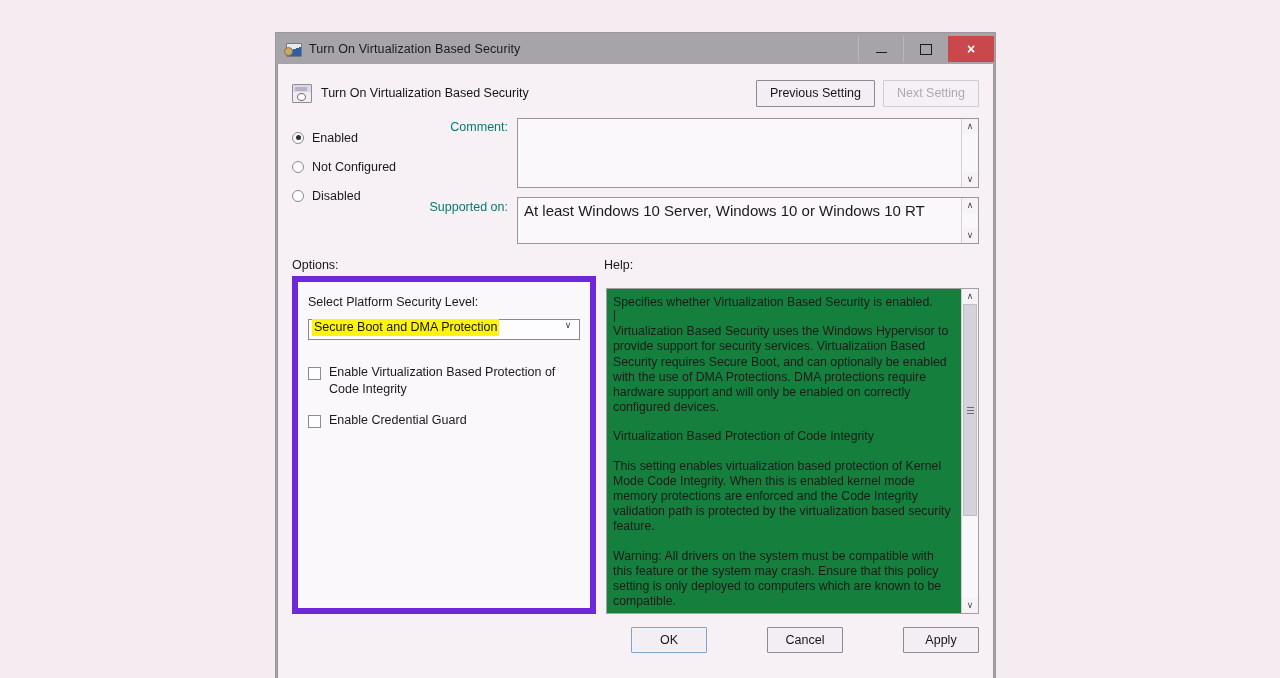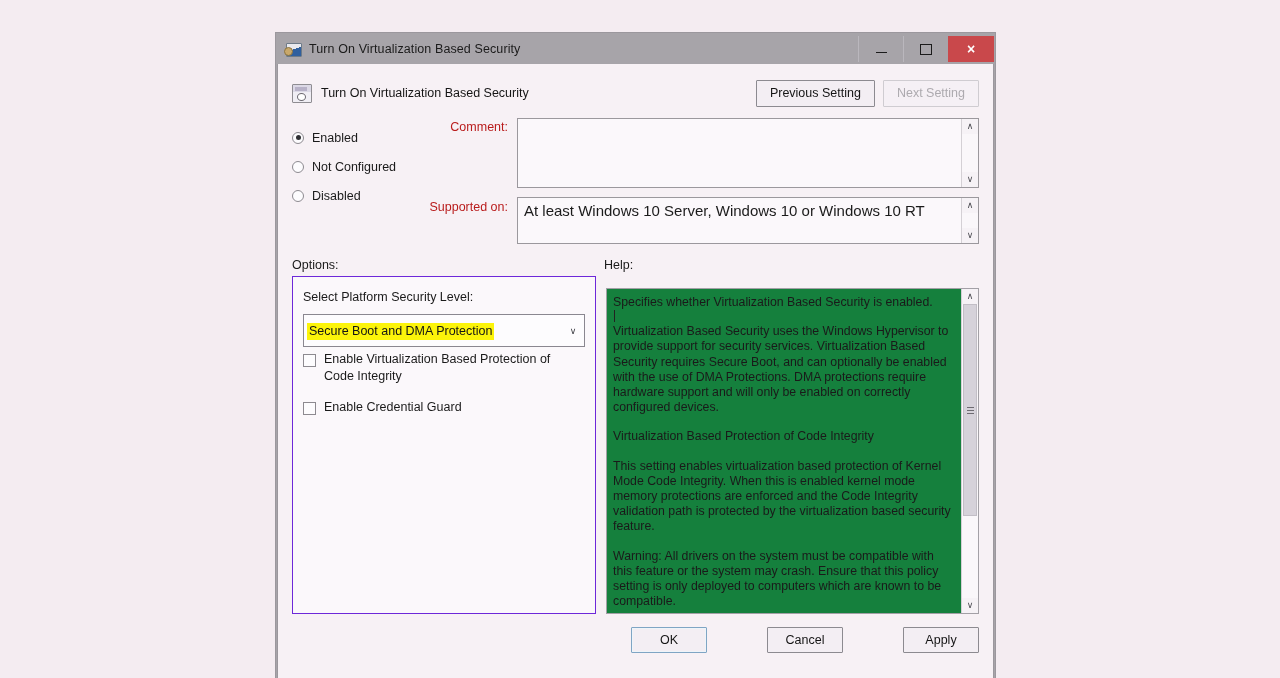--- a/index.html
+++ b/index.html
@@ -213,21 +213,21 @@
   #fields-col {
     flex: 1;
     padding-left: 2px;
   }
   .field-row {
     display: flex;
     align-items: flex-start;
   }
   .field-label {
     font-size: 12.5px;
-    color: #b91c1c;
+    color: #0f766e;
     width: 98px;
     flex: none;
     text-align: right;
     padding-right: 9px;
     padding-top: 2px;
     box-sizing: border-box;
   }
   .field-label.supported {
     padding-top: 12px;
   }
@@ -310,38 +310,38 @@
   #panels {
     display: flex;
     padding: 0 14px;
     gap: 10px;
     height: 338px;
     box-sizing: border-box;
   }
   #options-panel {
     width: 304px;
     flex: none;
-    border: 1px solid #6d28d9;
+    border: 6px solid #6d28d9;
     background: #fbf8fb;
     padding: 13px 10px 0 10px;
     box-sizing: border-box;
   }
   #options-title {
     font-size: 12.5px;
     color: #1a1a1a;
     margin-bottom: 10px;
   }
   #combo {
-    height: 33px;
+    height: 21px;
     border: 1px solid #8a8790;
     background: #fdfcfe;
     display: flex;
-    align-items: center;
-    box-sizing: border-box;
-    margin-bottom: 4px;
+    align-items: flex-start;
+    box-sizing: border-box;
+    margin-bottom: 24px;
   }
   #combo-value {
     flex: 1;
     font-size: 12.5px;
     color: #141414;
     padding-left: 3px;
     white-space: nowrap;
   }
   #combo-value span {
     background: #fcf40a;

